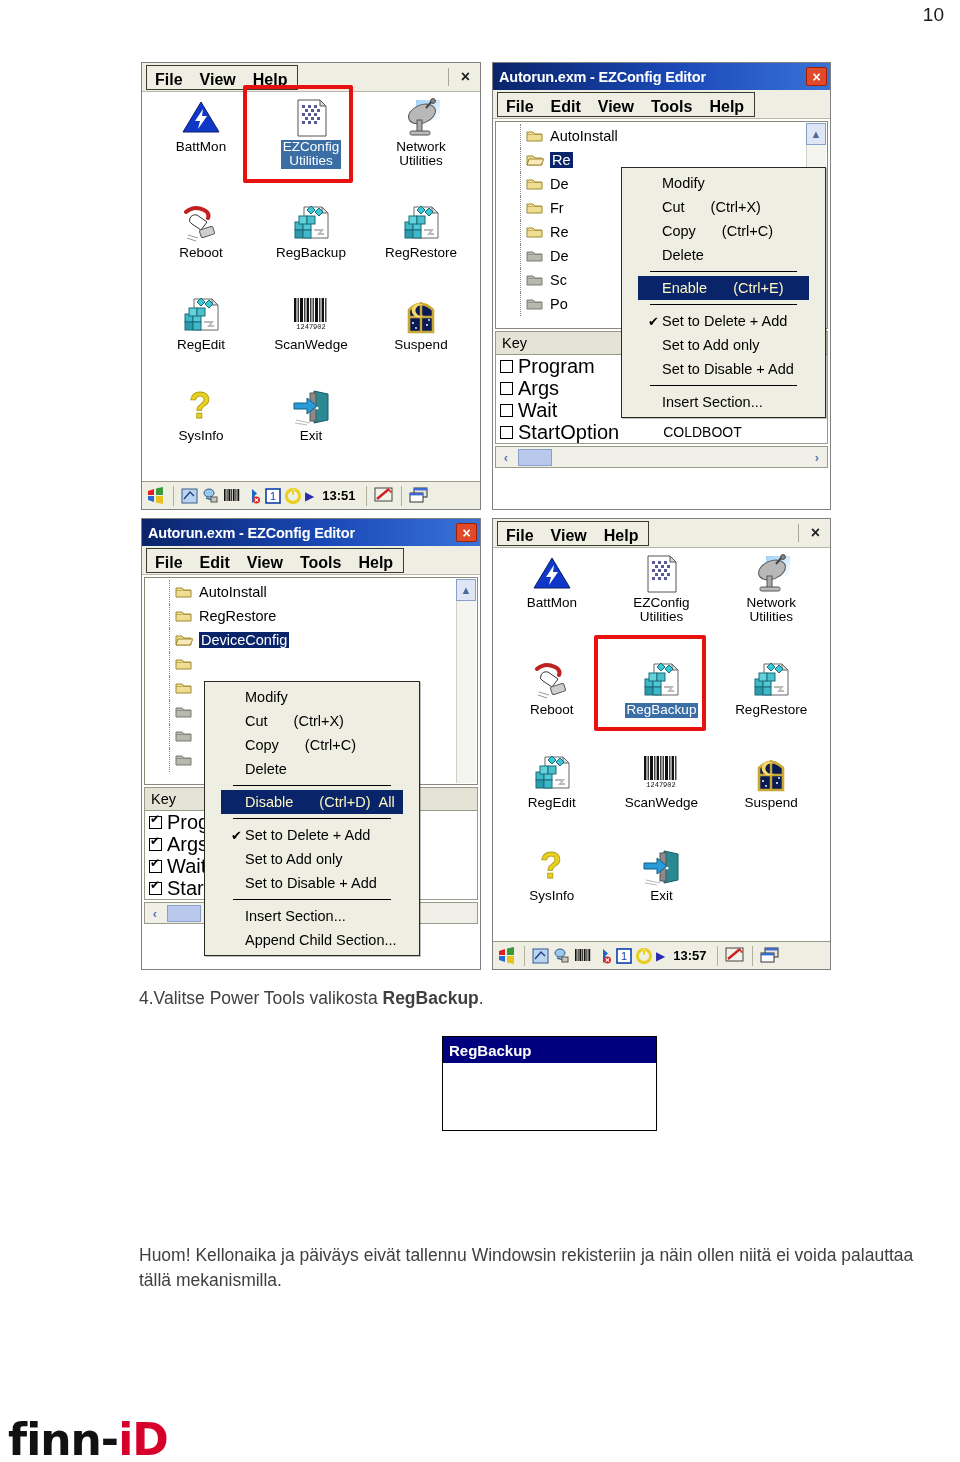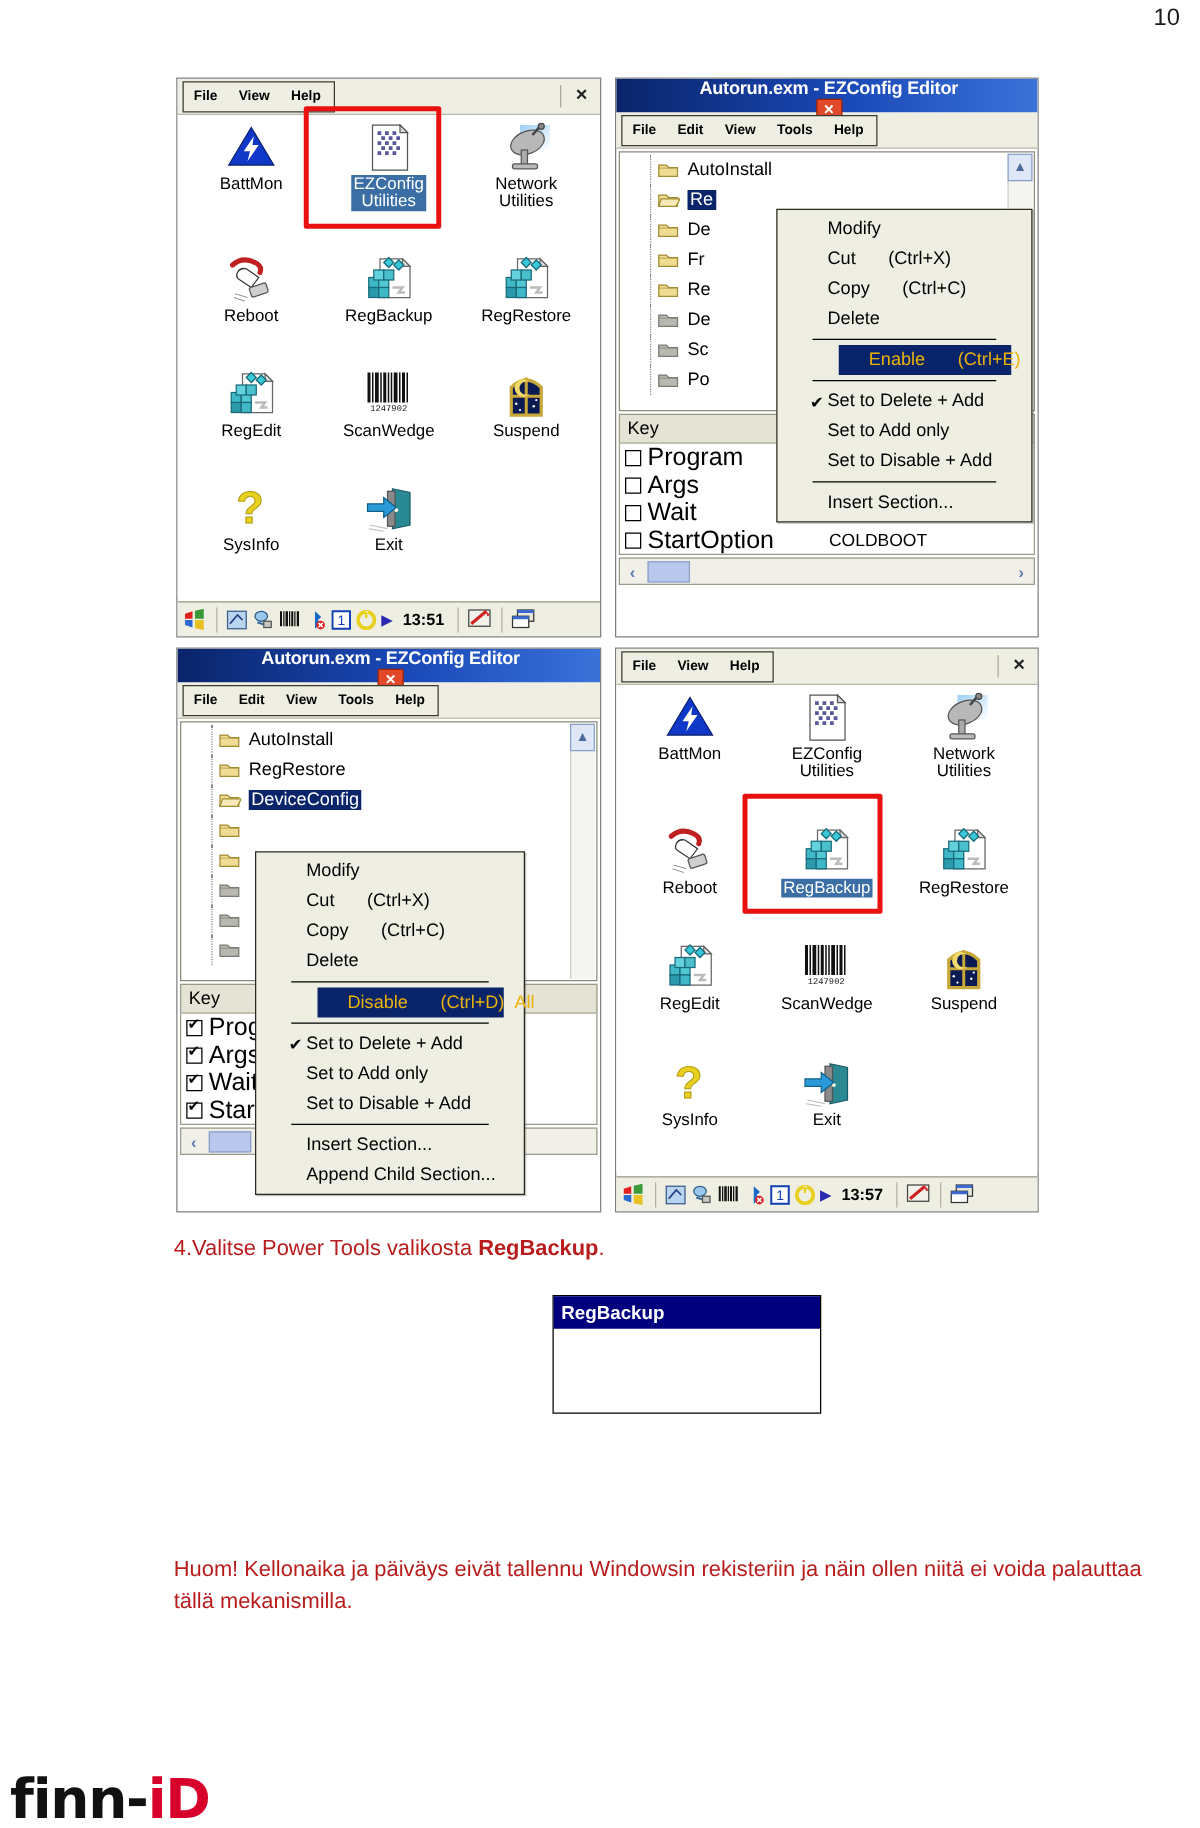--- a/index.html
+++ b/index.html
@@ -24,43 +24,42 @@
   .p-tl { left: 0;   top: 0;   width: 340px; height: 448px; }
   .p-tr { left: 351px; top: 0; width: 339px; height: 448px; }
   .p-bl { left: 0;   top: 456px; width: 340px; height: 452px; }
   .p-br { left: 351px; top: 456px; width: 339px; height: 452px; }
 
   
   .titlebar {
     height: 27px; display: flex; align-items: center;
     background: linear-gradient(to right,#0a246a 0%, #1a49b8 55%, #3a72d8 100%);
     padding: 0 3px 0 6px;
-    flex-direction: column;
   }
   .titlebar .t-text {
     color: #fff; font-weight: bold; font-size: 14.5px; letter-spacing: -0.2px;
     font-family: "Liberation Sans", sans-serif; flex: 1; white-space: nowrap;
   }
   .tb-close {
     width: 21px; height: 19px; background: #e04a2a;
     border: 1px solid #a02000; border-radius: 2px;
     color: #fff; font-size: 14px; font-weight: bold;
     display: flex; align-items: center; justify-content: center;
     line-height: 1;
   }
 
   .menurow {
     display: flex; align-items: center; height: 29px;
     background: #efeee2; border-bottom: 1px solid #b9b8a8;
   }
   .menurow .mb {
-    display: inline-flex; align-items: center; height: 25px;
+    display: inline-flex; align-items: flex-end; height: 25px;
     border: 1px solid #3a3a30; background: #efeee2;
     margin: 2px 0 2px 4px; padding: 0 10px 0 8px;
-    font-weight: bold; font-size: 11px;
+    font-weight: bold; font-size: 16px;
   }
   .menurow .mb span { margin-right: 17px; }
   .menurow .mb span:last-child { margin-right: 0; }
   .menurow .sep-x { margin-left: auto; display: flex; align-items: center; padding-right: 10px; }
   .menurow .vbar { width: 1px; height: 18px; background: #a9a898; margin-right: 12px; }
   .menurow .xg { font-size: 16px; font-weight: bold; color: #222; }
 
   
   .icongrid {
     position: relative; background: #fff;
@@ -145,25 +144,25 @@
     z-index: 30; padding: 3px 16px; box-shadow: 1px 1px 0 rgba(0,0,0,.25);
   }
   .ctxitem {
     display: flex; align-items: center; height: 24px;
     font-size: 14.5px; color: #000; padding: 0 14px 0 10px; white-space: nowrap;
   }
   .ctxitem .ck { width: 14px; flex: none; font-size: 13px; }
   .ctxitem .lbl { flex: none; }
   .ctxitem .acc { margin-left: 26px; flex: none; }
   .ctxitem .tail { margin-left: 8px; }
-  .ctxitem.hl { background: #0a246a; color: #eab308; margin-left: 33px; }
+  .ctxitem.hl { background: #0a246a; color: #fef9c3; }
   .ctxsep { height: 1px; background: #000; margin: 4px 12px; }
 
   
-  .txt { position: absolute; font-family: "Liberation Sans", sans-serif; color: #b91c1c; }
+  .txt { position: absolute; font-family: "Liberation Sans", sans-serif; color: #404040; }
   .step4 { left: 139px; top: 988px; font-size: 17.5px; }
   .step4 b { font-weight: bold; }
 
   .dlg {
     position: absolute; left: 442px; top: 1036px; width: 215px; height: 95px;
     border: 1px solid #000; background: #fff;
   }
   .dlg-title {
     height: 26px; background: #00007e; color: #fff;
     font-size: 15px; font-weight: bold; display: flex; align-items: center;

